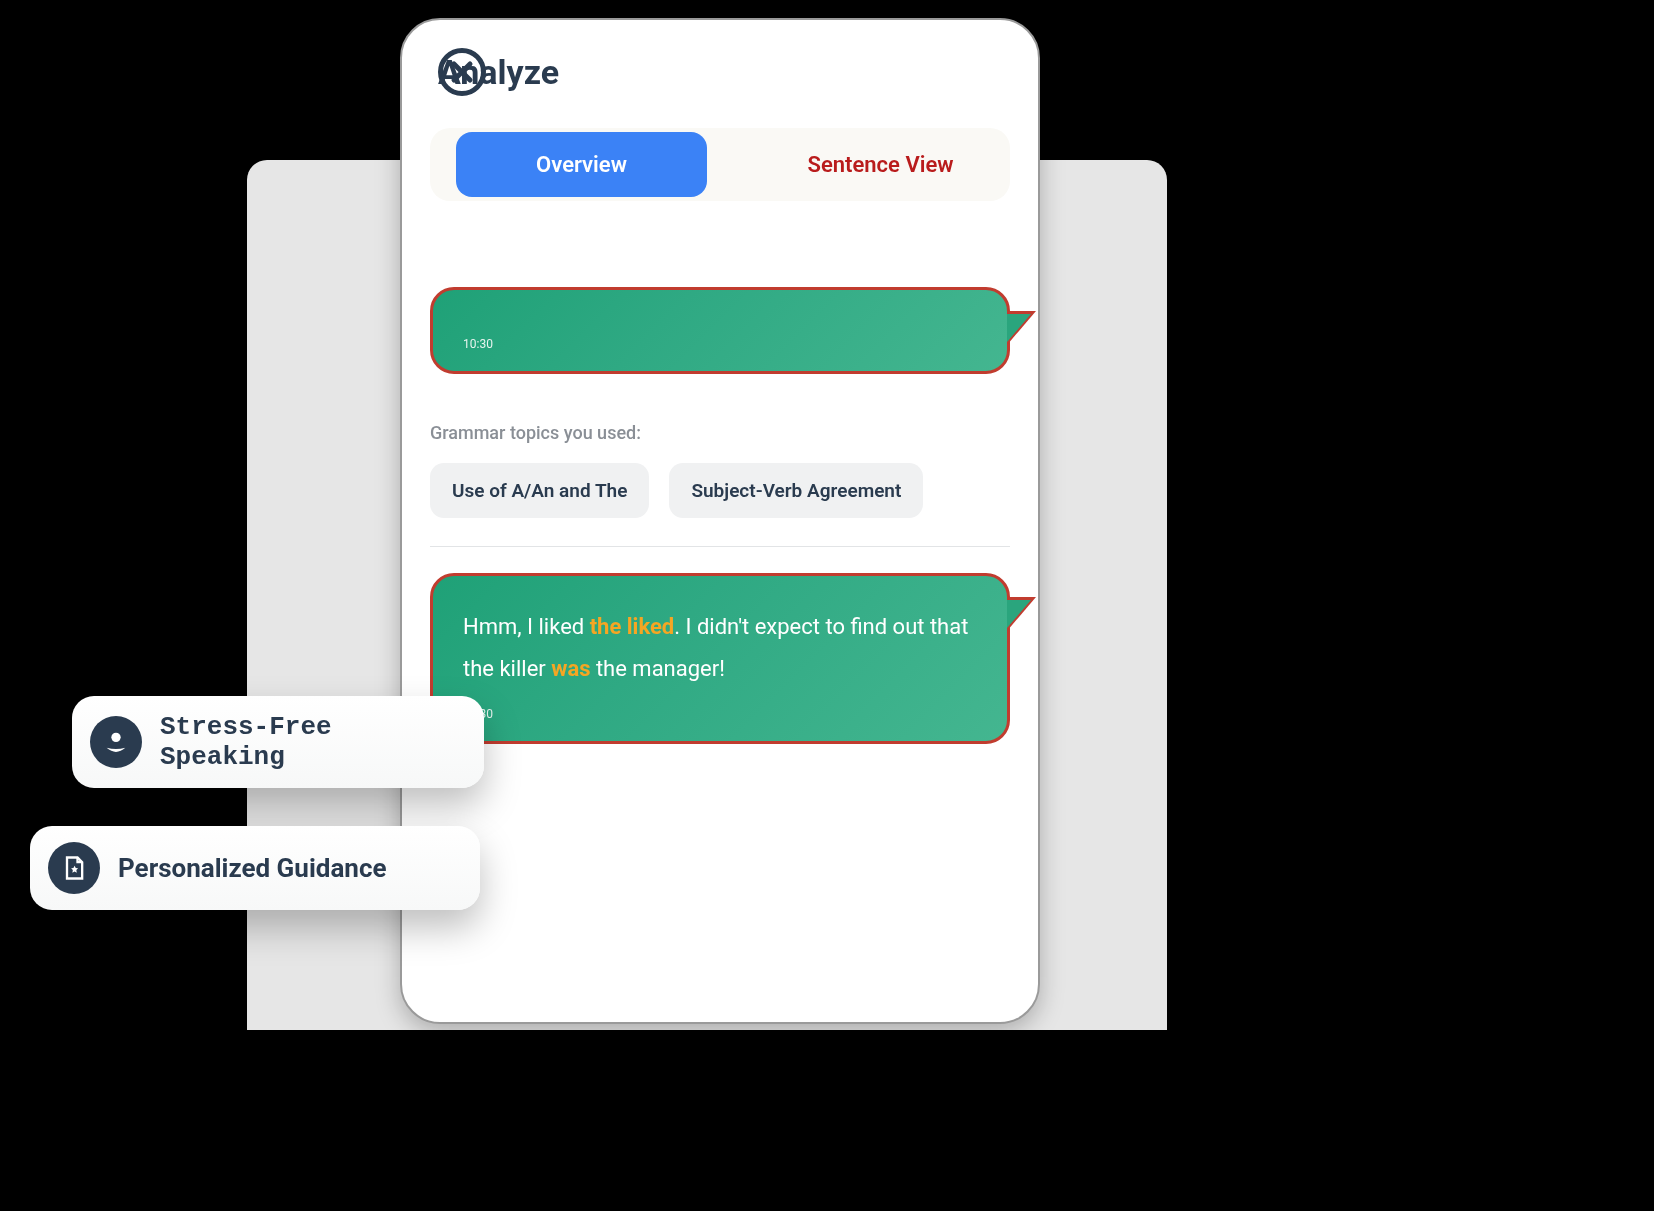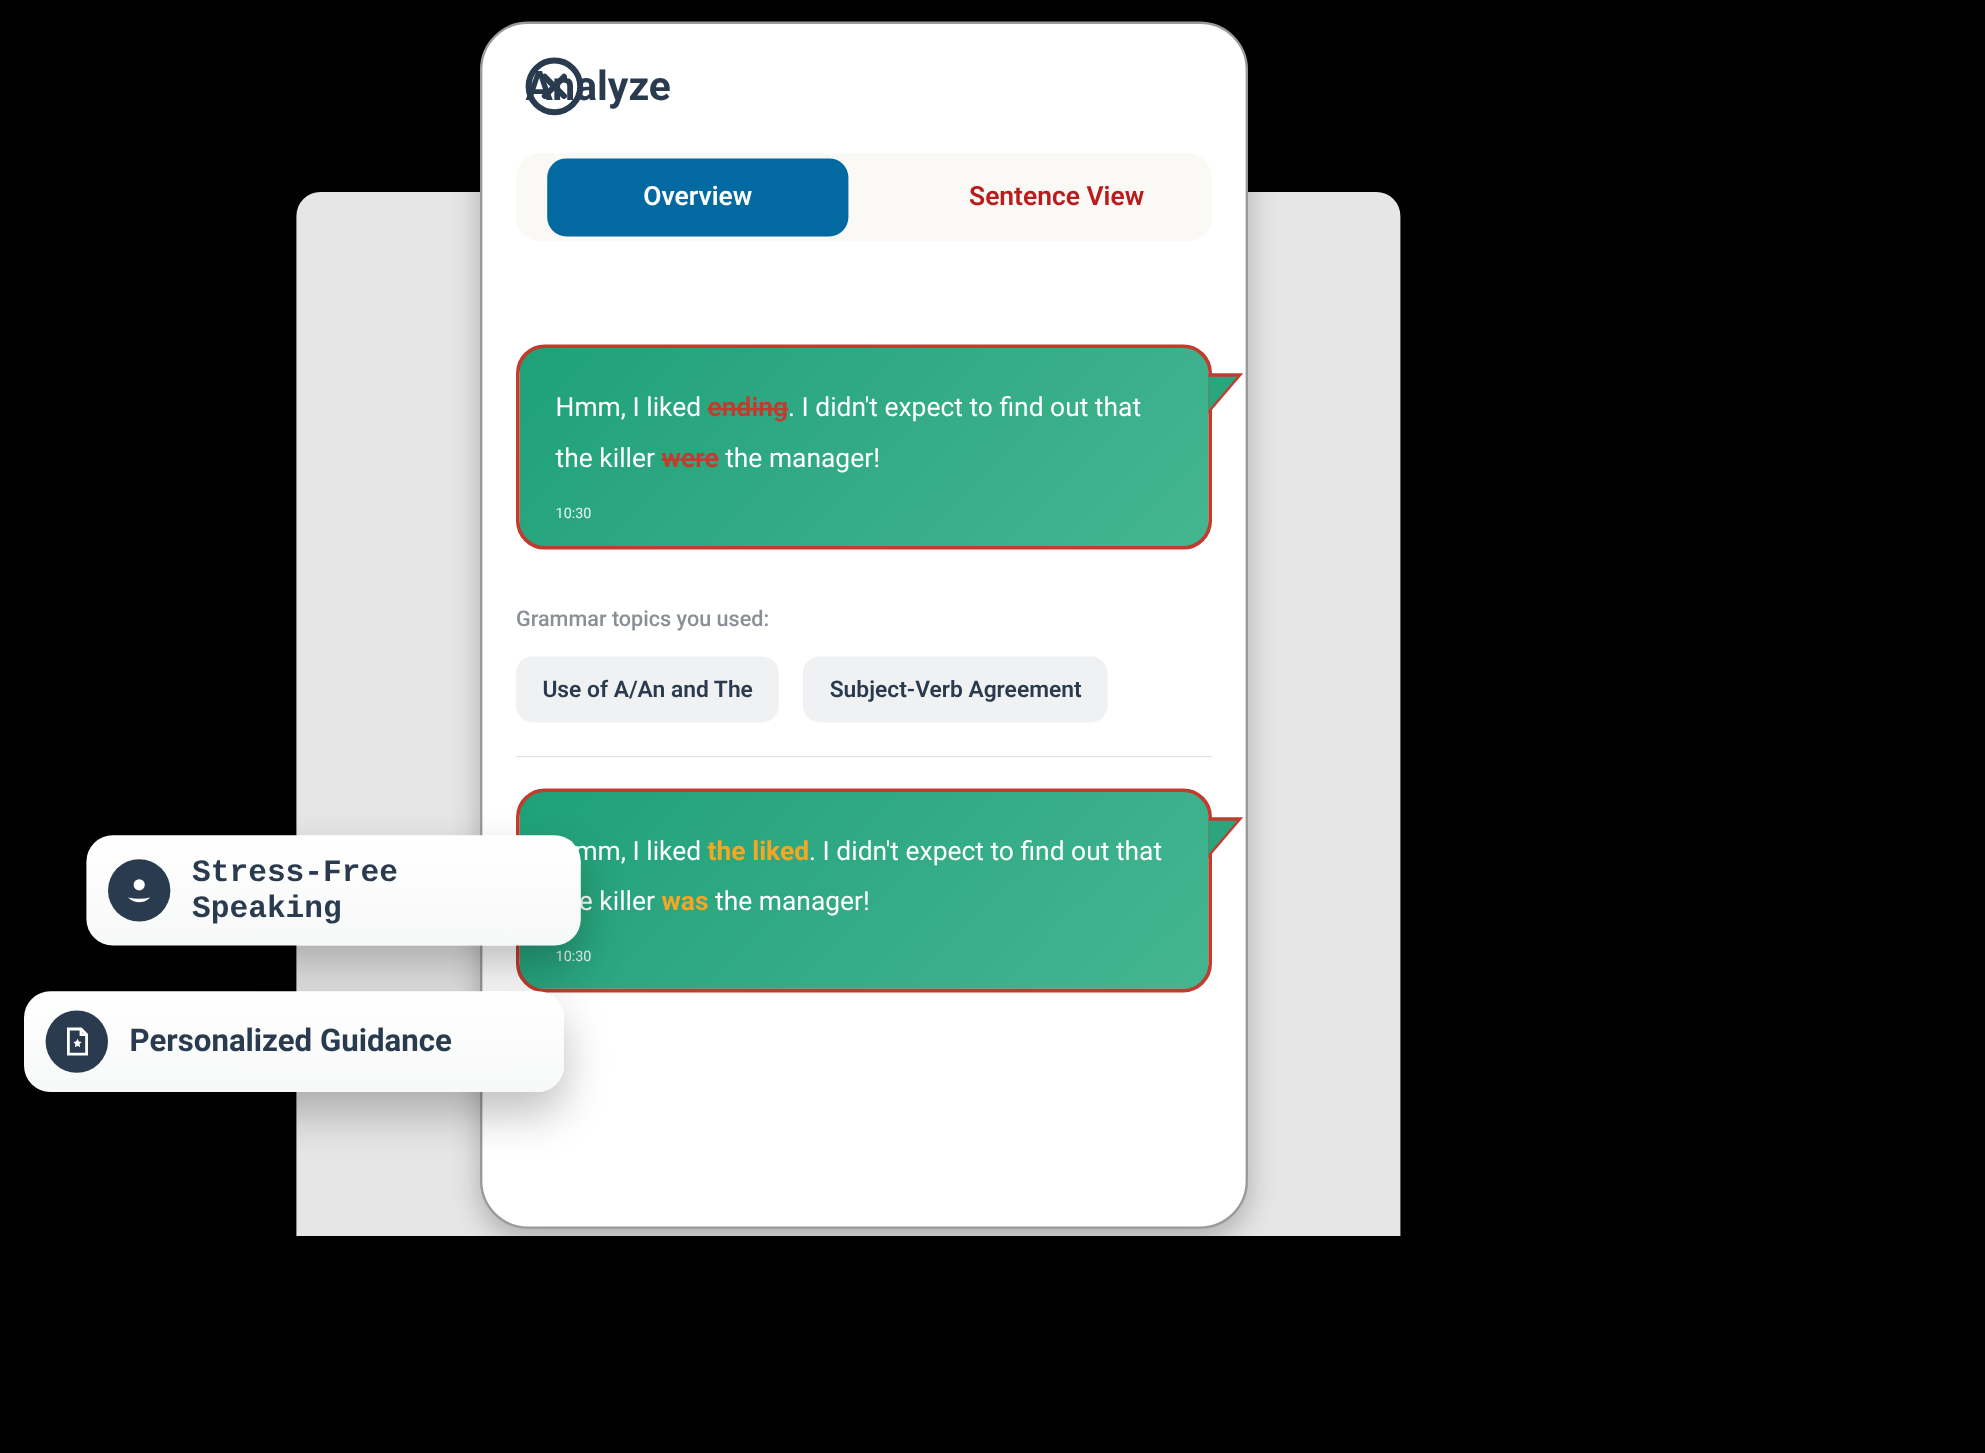--- a/index.html
+++ b/index.html
@@ -66,21 +66,21 @@
     .tab {
       flex: 1;
       padding: 20px 0;
       text-align: center;
       font-size: 22px;
       font-weight: 600;
       border-radius: 16px;
       cursor: pointer;
     }
     .tab.active {
-      background: #0369a1;
+      background: #3b82f6;
       color: #fff;
       margin-left: 22px;
     }
     .tab.inactive {
       color: #b91c1c;
       padding-left: 48px;
     }
     .bubble {
       position: relative;
       margin: 86px 28px 0 28px;
@@ -168,21 +168,21 @@
       padding: 16px 28px 16px 18px;
       gap: 18px;
     }
     .feature-card.one {
       left: 72px;
       top: 696px;
       width: 412px;
       font-family: Liberation Mono, monospace;
     }
     .feature-card.two {
-      left: 20px;
+      left: 30px;
       top: 826px;
       width: 450px;
     }
     .feature-icon {
       width: 52px;
       height: 52px;
       background: #2a3b4f;
       border-radius: 50%;
       display: flex;
       align-items: center;
@@ -210,23 +210,20 @@
     </div>
     <div class="phone-title">Analyze</div>
   </div>
 
   <div class="tabs">
     <div class="tab active">Overview</div>
     <div class="tab inactive">Sentence View</div>
   </div>
 
   <div class="bubble">
-    <div class="bubble-text">
-      <span>Hmm, I liked </span><span class="err">ending</span><span>. I didn't expect to find out that the killer </span><span class="err">were</span><span> the manager!</span>
-    </div>
     <div class="bubble-time">10:30</div>
   </div>
 
   <div class="grammar-label">Grammar topics you used:</div>
 
   <div class="chips">
     <div class="chip">Use of A/An and The</div>
     <div class="chip">Subject-Verb Agreement</div>
   </div>
 

